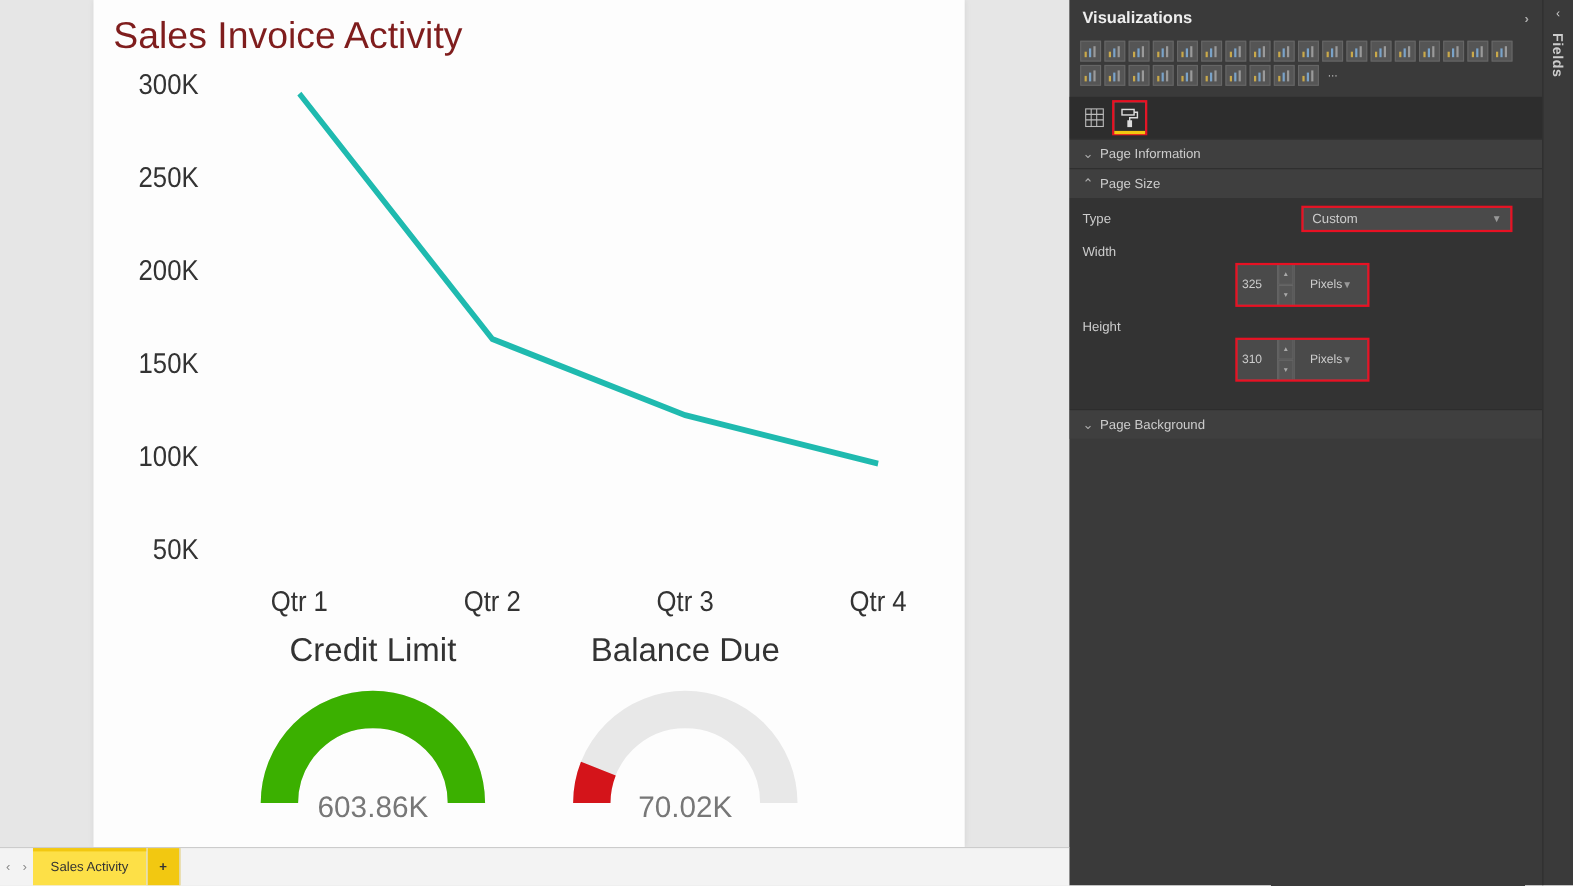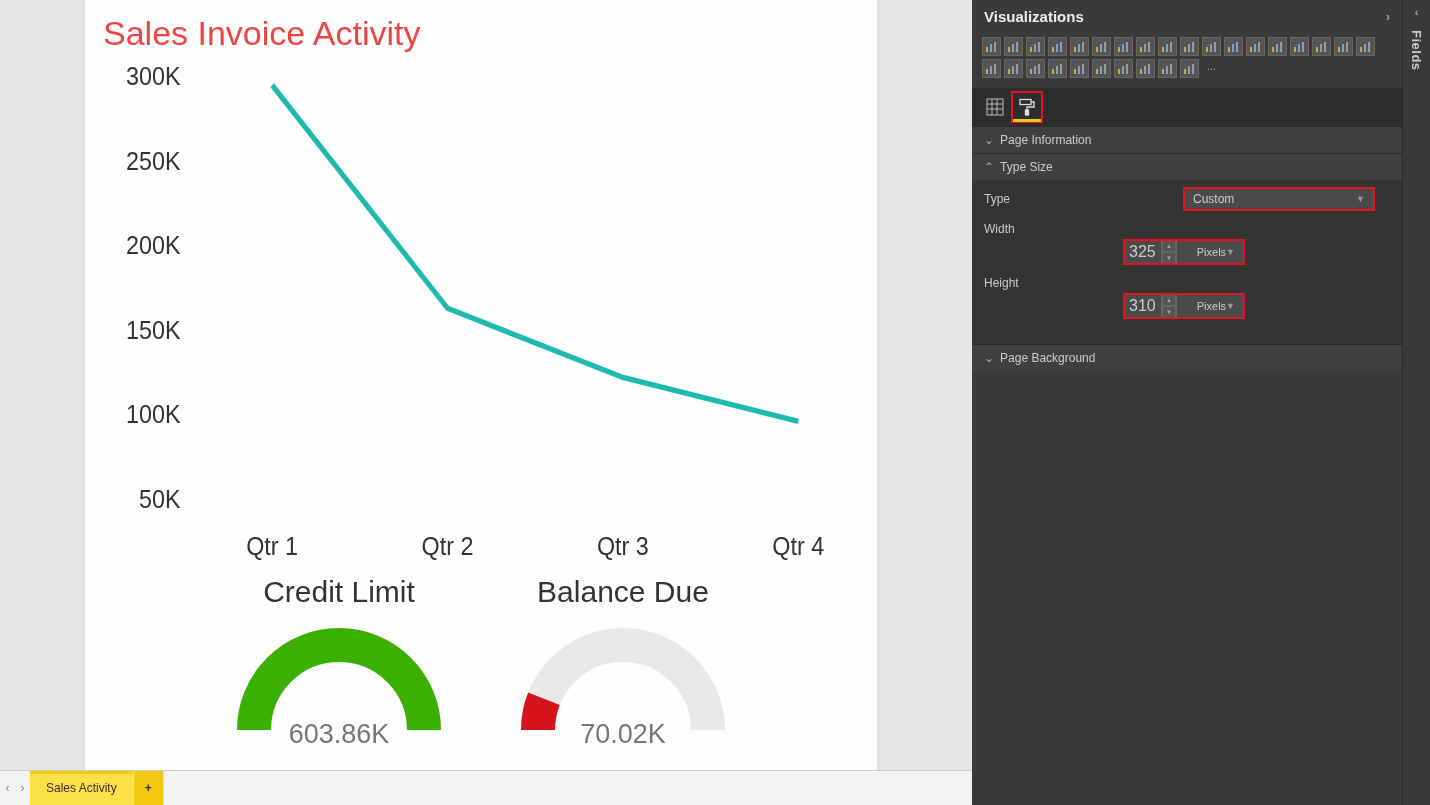--- a/index.html
+++ b/index.html
@@ -2,21 +2,21 @@
 <html><head>
 <meta charset="utf-8">
 <style>
   * { box-sizing: border-box; margin: 0; padding: 0; }
   html, body { width: 1430px; height: 805px; font-family: "Segoe UI", Arial, sans-serif; overflow: hidden; }
   body { display: flex; background: #e6e6e6; }
 
   
   .canvas-area { flex: 1; position: relative; background: #e6e6e6; }
   .report { position: absolute; left: 85px; top: 0; right: 95px; bottom: 35px; background: #fdfdfd; box-shadow: 0 0 6px rgba(0,0,0,0.08); display:flex; flex-direction:column; }
-  .chart-title { font-size: 34px; font-weight: 400; color: #ef4444; padding: 14px 18px 2px; }
+  .chart-title { font-size: 34px; font-weight: 400; color: #7f1d1d; padding: 14px 18px 2px; }
   .chart-zone { flex: 1; position: relative; padding: 0 30px 0 2px; }
 
   .chart-svg { width: 100%; height: 100%; }
   .axis-text { font-size: 24px; fill: #333; }
   .line-path { fill: none; stroke: #1fbaaf; stroke-width: 5; }
 
   .kpi-row { display: flex; justify-content: center; gap: 64px; padding-bottom: 10px; height: 195px; }
   .kpi { text-align: center; }
   .kpi-title { font-size: 30px; color: #333; font-weight: 400; margin-bottom: 6px; }
   .gauge-wrap { position: relative; width: 220px; height: 120px; margin: 0 auto; }
@@ -52,24 +52,24 @@
   .section-body { background:#333; padding:8px 12px 14px; }
   .frow { display:flex; align-items:center; margin-bottom:12px; }
   .flabel { width:200px; color:#ccc; }
   .fcontrols { display:flex; gap:4px; }
 
   .dropdown { background:#4a4a4a; border:1px solid #666; color:#ccc; padding:3px 8px; min-width:170px; display:flex; justify-content:space-between; align-items:center; cursor:pointer; }
   .dropdown.red { outline:2px solid #e81123; outline-offset:-1px; }
   .ddarrow { font-size:9px; color:#999; }
 
   .spinner { display:flex; outline:2px solid #e81123; outline-offset:-1px; }
-  .num-input { width:38px; background:#4a4a4a; border:1px solid #666; color:#ccc; padding:2px 4px; font-size:16px; }
+  .num-input { width:38px; background:#4a4a4a; border:1px solid #666; color:#ccc; padding:2px 4px; font-size:11px; }
   .spin-btns { width:14px; display:flex; flex-direction:column; }
   .spin-btns div { flex:1; background:#555; border:1px solid #666; font-size:6px; display:flex; align-items:center; justify-content:center; color:#aaa; cursor:pointer;}
-  .unit-dd { background:#4a4a4a; border:1px solid #666; color:#ccc; padding:2px 8px; min-width:68px; display:flex; justify-content:flex-end; align-items:center; cursor:pointer; font-size:11px; }
+  .unit-dd { background:#4a4a4a; border:1px solid #666; color:#ccc; padding:12px 8px; min-width:68px; display:flex; justify-content:center; align-items:center; cursor:pointer; font-size:11px; }
 
   
   .fields-rail { width:28px; background:#3a3a3a; border-left:1px solid #2a2a2a; display:flex; flex-direction:column; align-items:center; padding-top:6px; color:#ccc; }
   .fields-rail .collapse-arrow { font-size:11px; margin-bottom:12px; cursor:pointer; }
   .fields-rail .vtext { writing-mode: vertical-rl; font-size:13px; font-weight:600; letter-spacing:0.5px; }
 </style>
 </head>
 <body>
 
 <div class="canvas-area">
@@ -365,21 +365,21 @@
   <div class="section">
     <div class="section-head">
       <span class="chevron">⌄</span>
       <span>Page Information</span>
     </div>
   </div>
 
   <div class="section">
     <div class="section-head">
       <span class="chevron">⌃</span>
-      <span>Type Size</span>
+      <span>Page Size</span>
     </div>
     <div class="section-body">
       <div class="frow">
         <div class="flabel">Type</div>
         <div class="dropdown red" style="min-width:190px;">
           <span>Custom</span>
           <span class="ddarrow">▼</span>
         </div>
       </div>
       <div class="frow">

